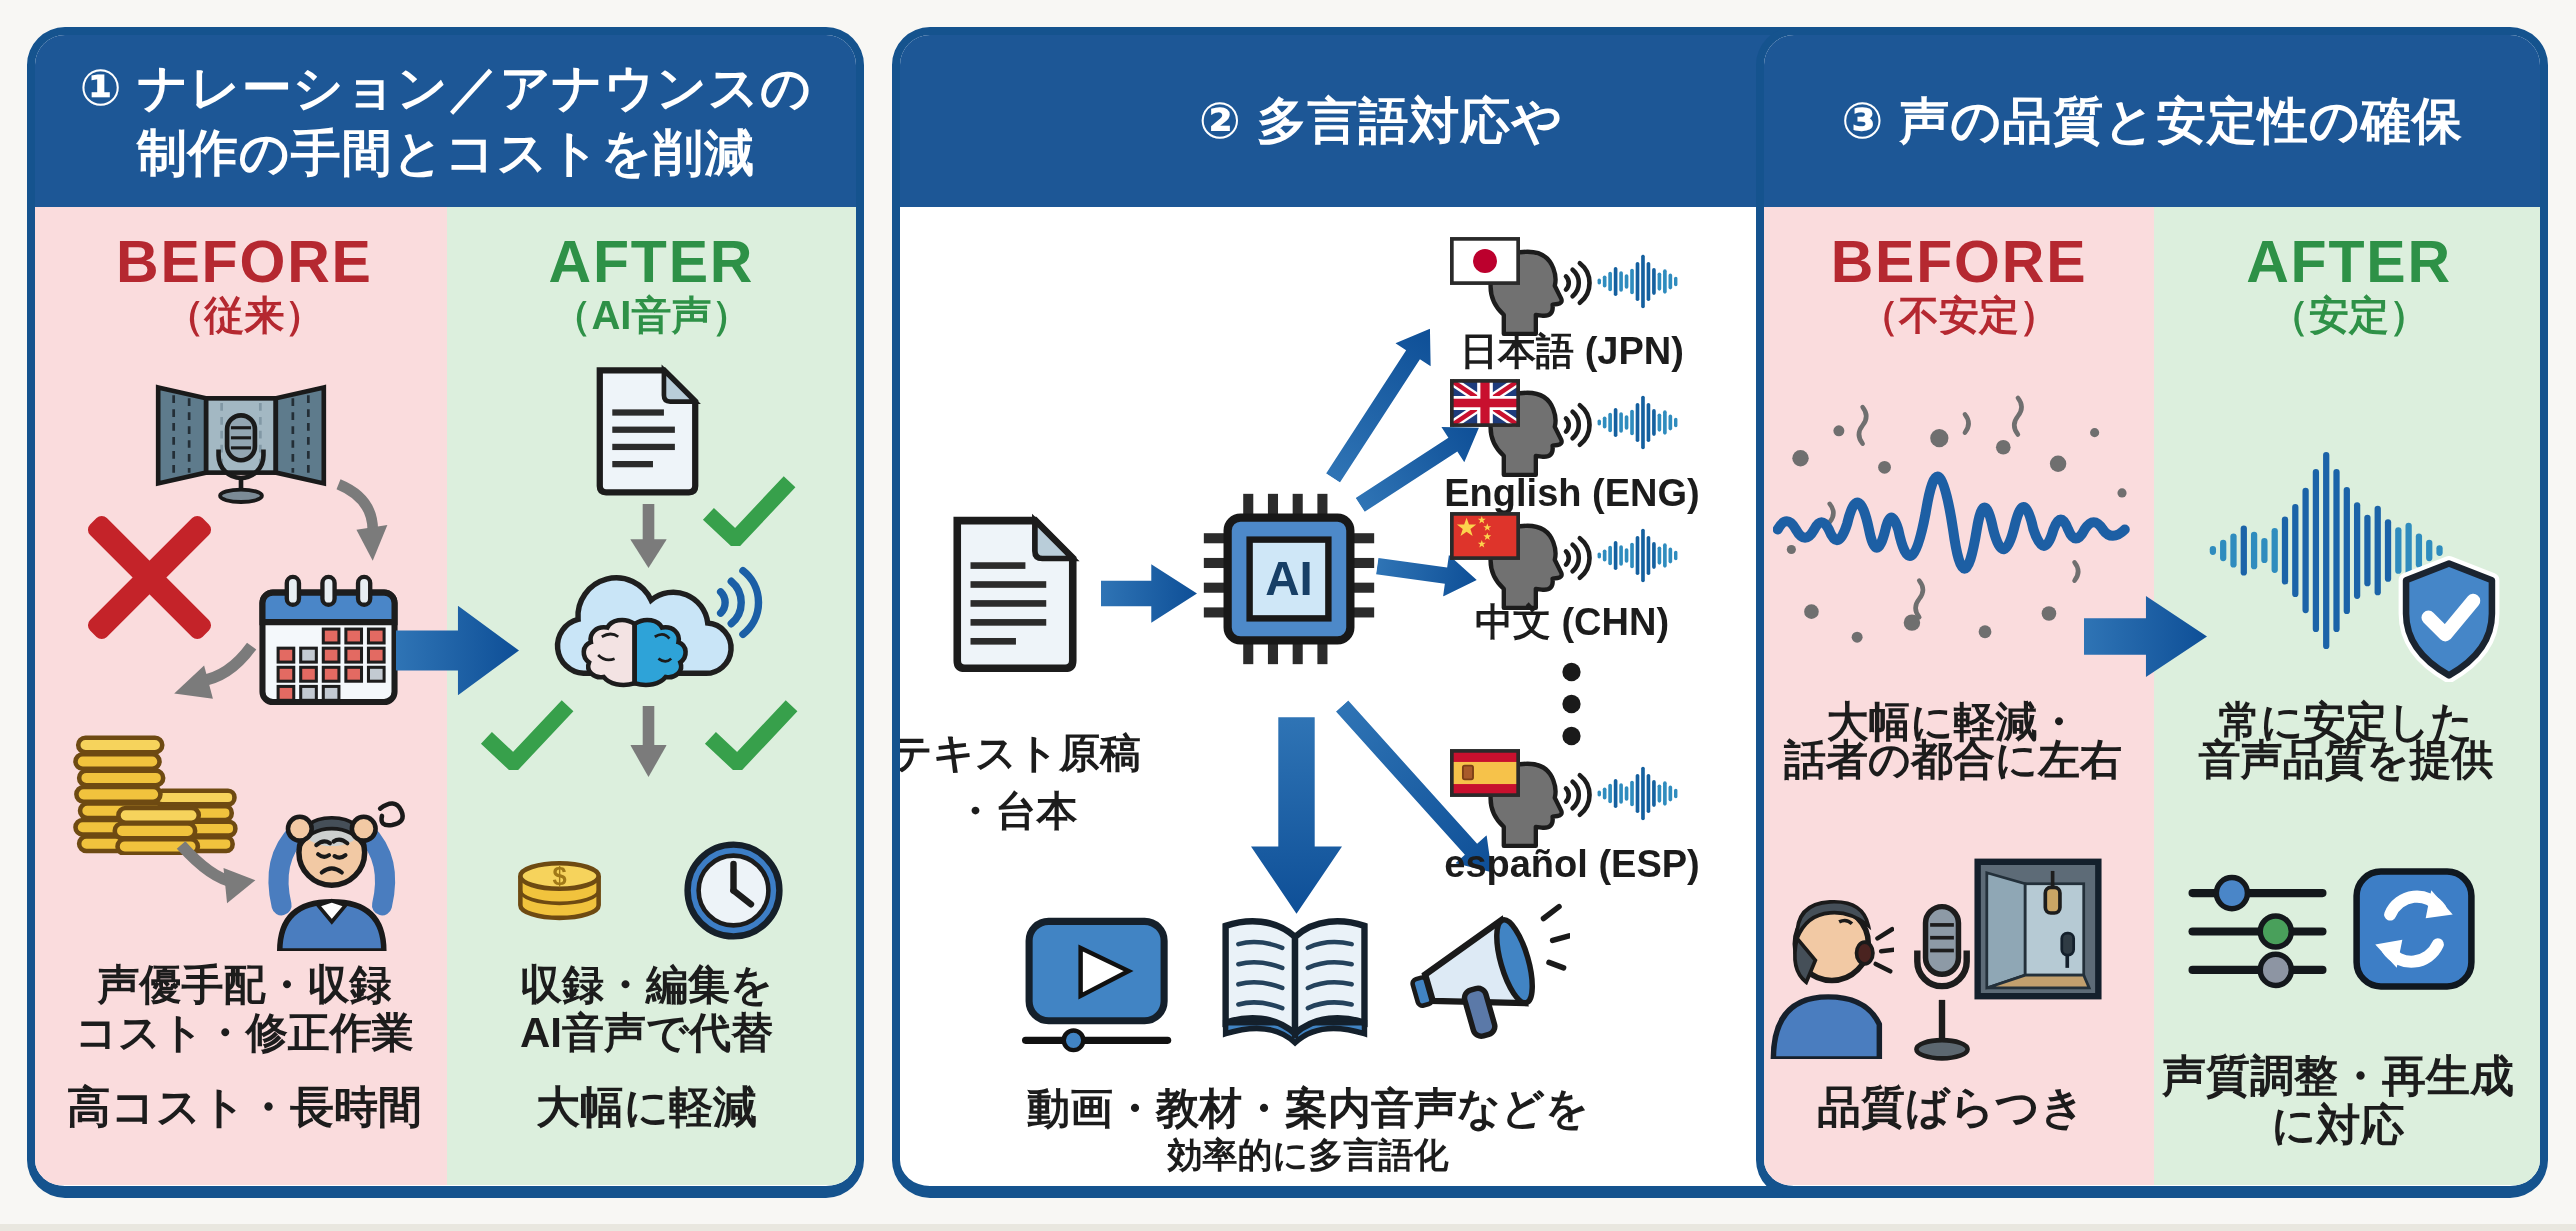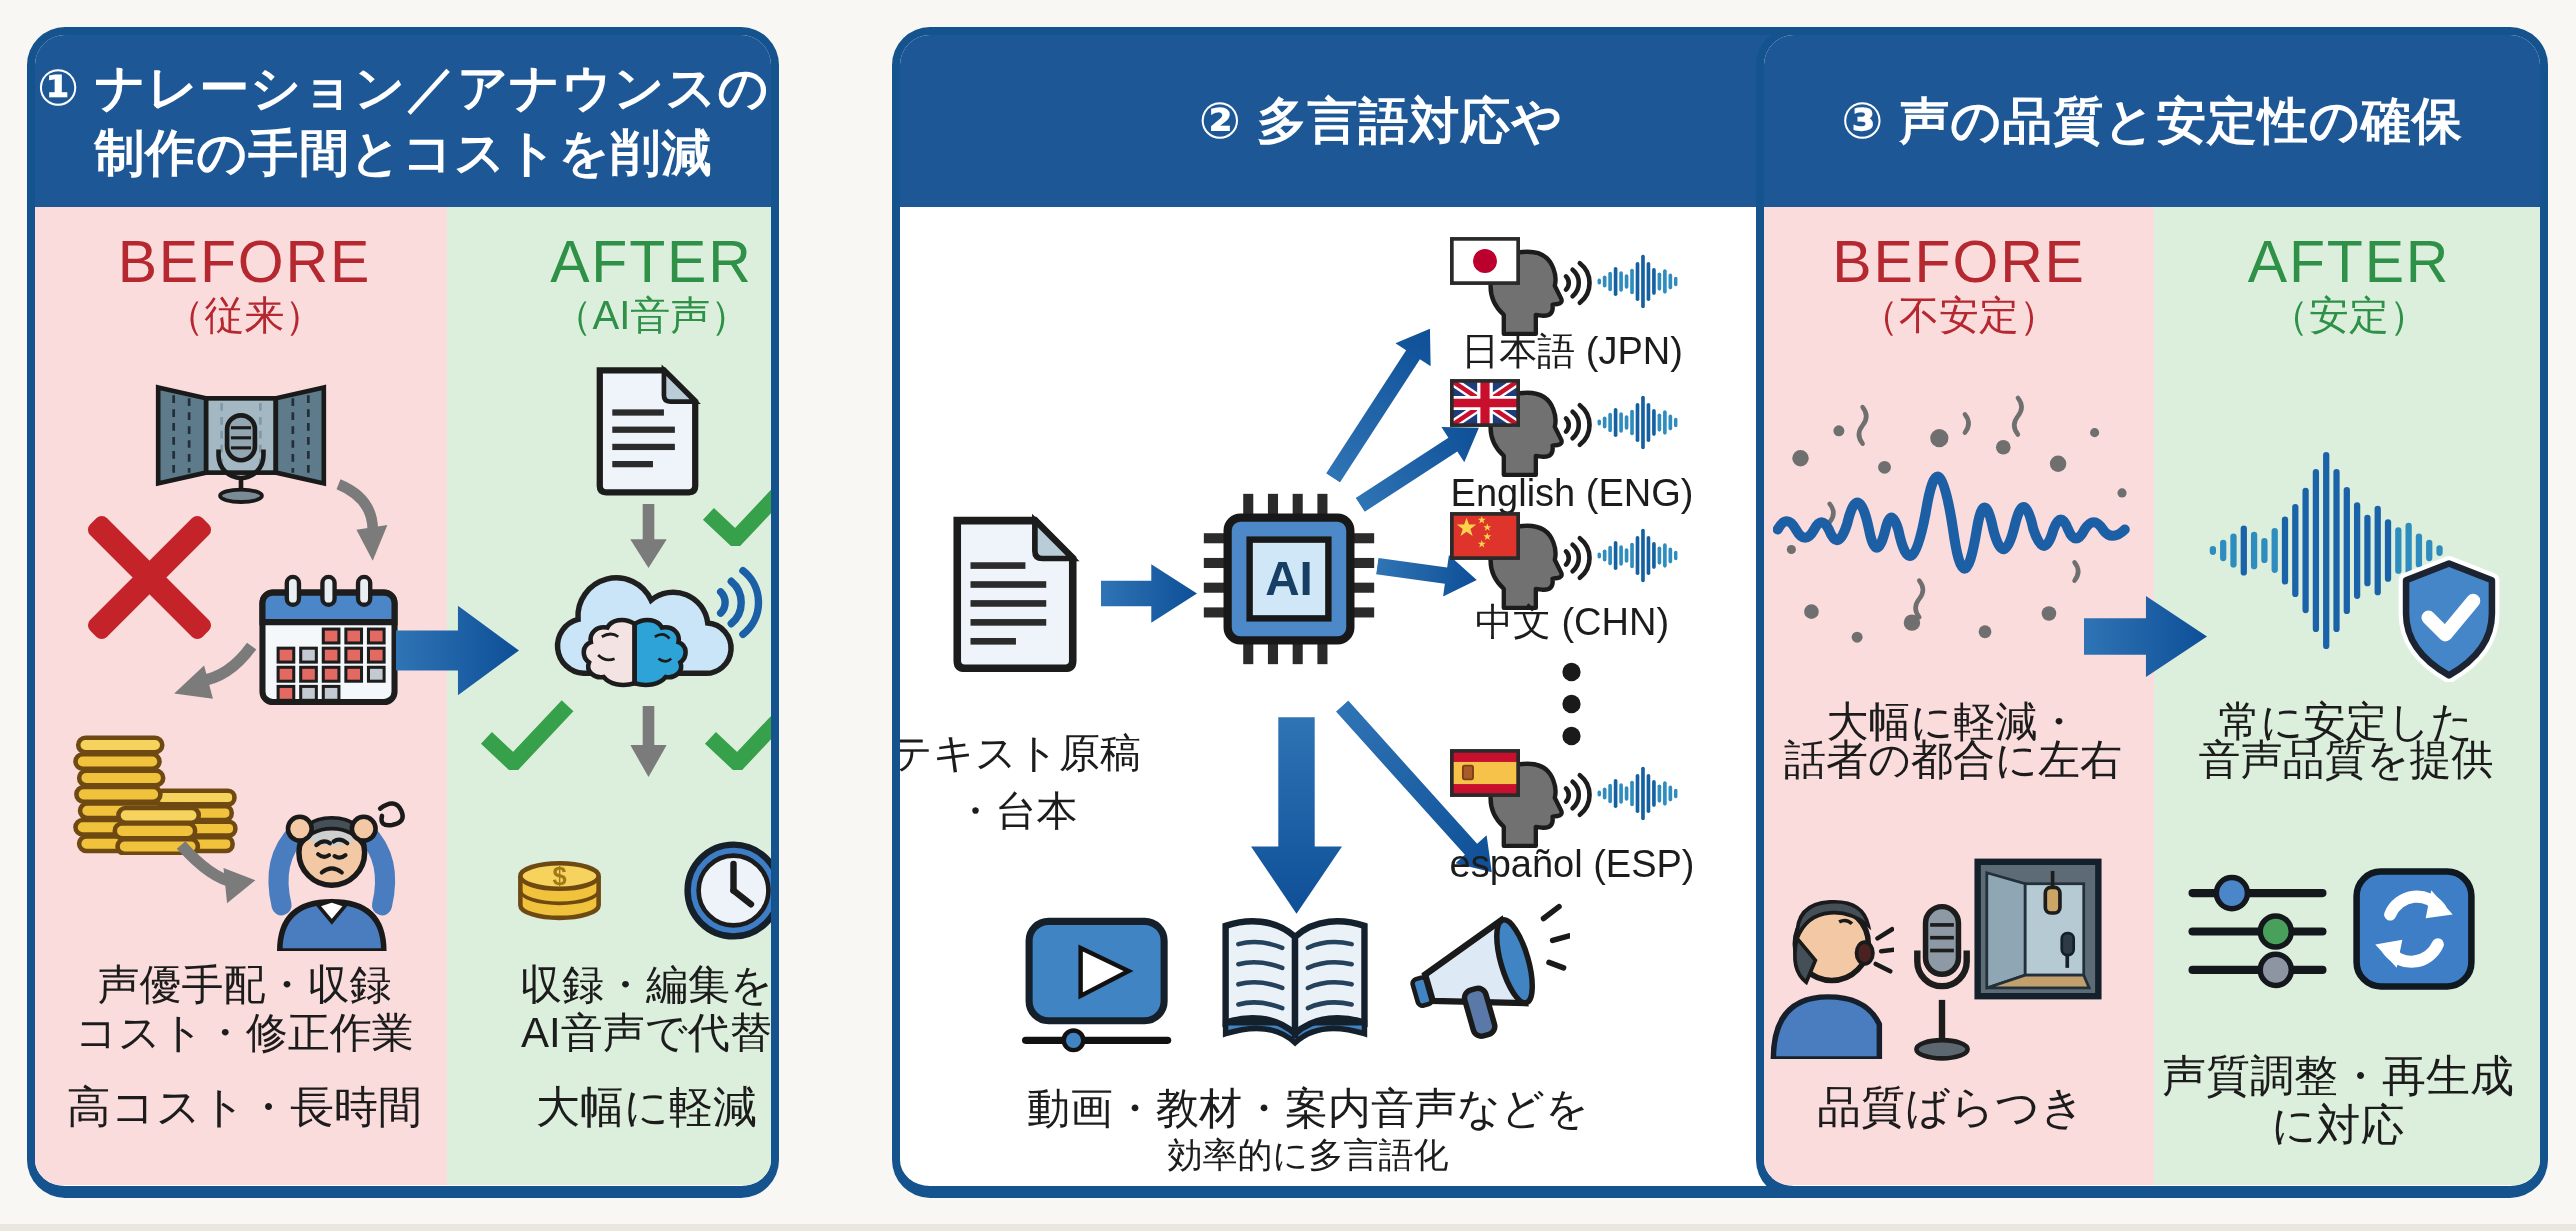--- a/index.html
+++ b/index.html
@@ -10,21 +10,21 @@
          border:8.2px solid #15538e;border-bottom-width:12.8px;border-radius:38px;
          overflow:hidden;box-sizing:border-box}
   .hdr{height:172px;background:#1d5796;color:#fff;display:flex;flex-direction:column;
        justify-content:center;align-items:center;font-weight:bold;font-size:50px;
        line-height:1.3;letter-spacing:0.9px;text-align:center}
   .pbody{position:relative;height:978px}
   .half{position:absolute;top:0;bottom:0}
   .pink{background:#fadcdd}
   .green{background:#dcefdd}
   .ctext{position:absolute;transform:translateX(-50%);
-         font-weight:normal;color:#1c1c1c;white-space:nowrap;line-height:1}
+         font-weight:bold;color:#1c1c1c;white-space:nowrap;line-height:1}
   .blabel{font-size:59px;color:#b52830;letter-spacing:1.8px}
   .alabel{font-size:59px;color:#2e9147;letter-spacing:1.8px}
   .bsub{font-size:40px;color:#b52830}
   .asub{font-size:40px;color:#2e9147}
   .desc{font-size:42px}
   .sum{font-size:44px}
   .lang{font-size:38px}
   svg{display:block}
 </style>
 </head>
@@ -73,21 +73,21 @@
         <path d="M16,16 a26,26 0 0 1 0,40"></path>
         <path d="M27,6 a38,38 0 0 1 0,60"></path>
       </g>
     </symbol>
     <symbol id="s-star" viewBox="0 0 100 95">
       <polygon points="50,0 62,34 98,34 69,56 80,91 50,70 20,91 31,56 2,34 38,34" fill="currentColor"></polygon>
     </symbol>
   </defs>
 </svg>
 
-<div class="panel" style="left:27.4px;width:752px">
+<div class="panel" style="left:27.4px;width:837px">
   <div class="hdr">
     <div>① ナレーション／アナウンスの</div>
     <div>制作の手間とコストを削減</div>
   </div>
   <div class="pbody">
     <div class="half pink" style="left:0;width:412px"></div>
     <div class="half green" style="left:412px;width:409px"></div>
 
     <div class="ctext blabel" style="left:209px;top:25.6px">BEFORE</div>
     <div class="ctext bsub" style="left:209px;top:88px">（従来）</div>

